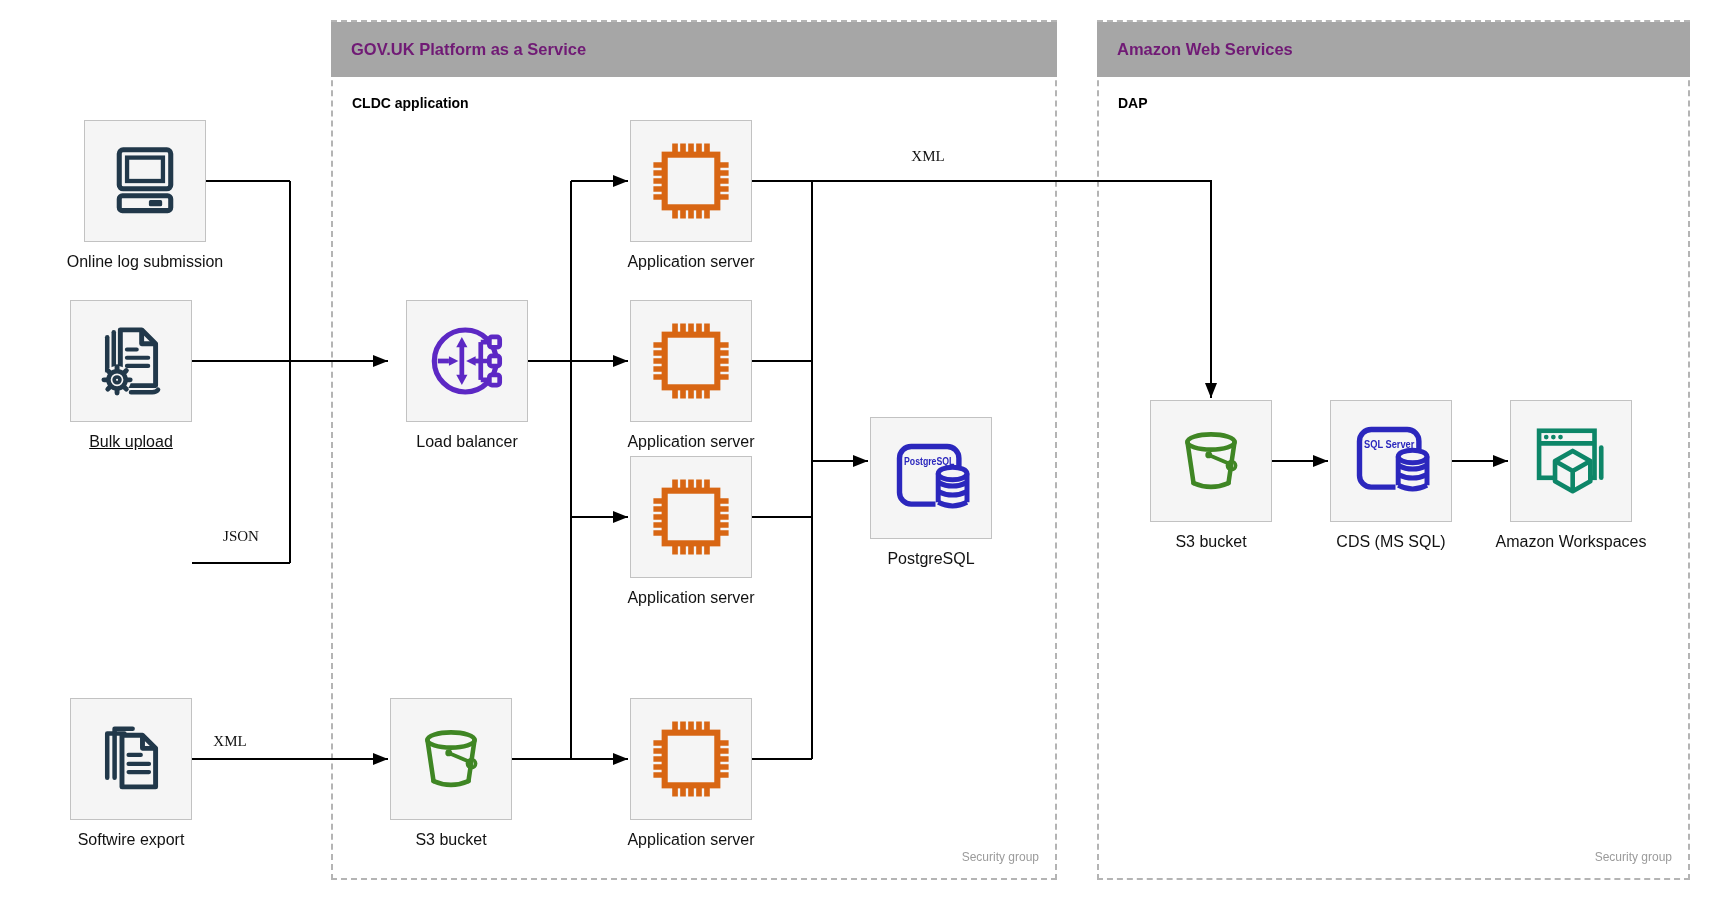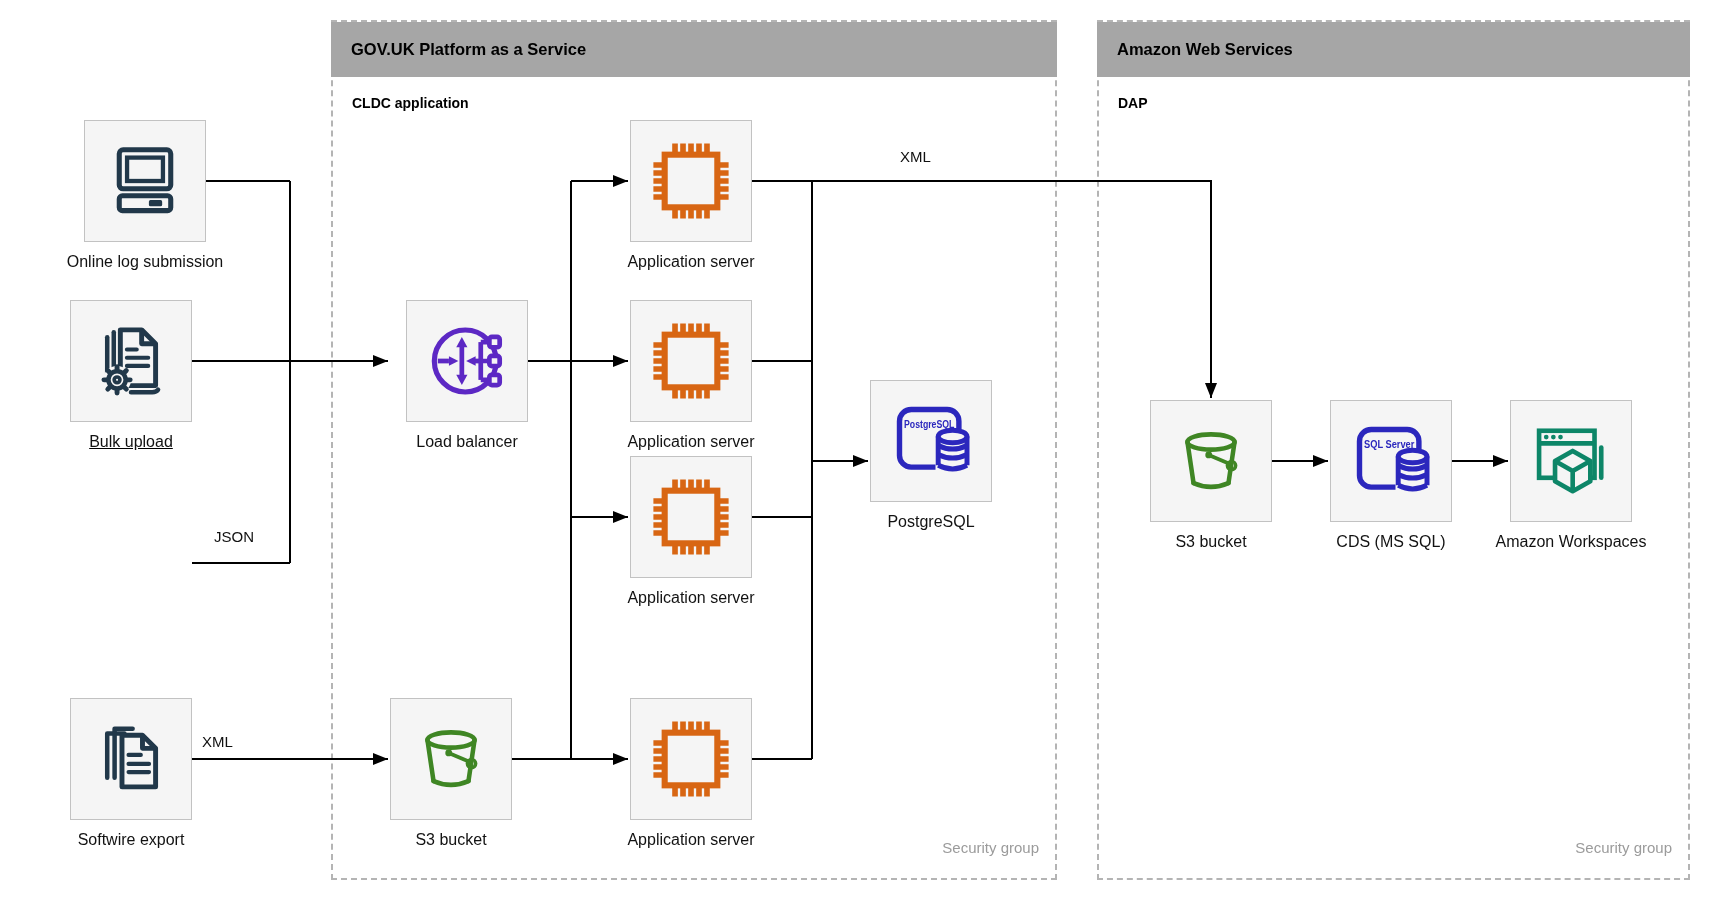--- a/index.html
+++ b/index.html
@@ -6,34 +6,34 @@
     --header-gray:#a6a6a6; --box-fill:#f5f5f5; --box-border:#c2c2c2;
     --navy:#21384a; --orange:#d86613; --purple:#5c28c4; --green:#3f8624;
     --db-blue:#2b27bd; --teal:#0d8668; --wire:#000000; --dash:#b4b4b4;
     --security:#9b9b9b; --caption:#121212;
   }
   html,body{margin:0;padding:0;background:#fff;font-family:"Liberation Sans",sans-serif;}
   .canvas{position:relative;width:1712px;height:902px;background:#fff;overflow:hidden;}
 
   .container{position:absolute;top:20px;height:860px;border:2px dashed var(--dash);z-index:1;box-sizing:border-box;}
   .chead{position:absolute;top:0;left:-2px;right:-2px;height:55px;background:var(--header-gray);
-         color:#000000;font-weight:bold;font-size:16.5px;line-height:55px;padding-left:20px;white-space:nowrap;overflow:hidden;}
+         color:#701a75;font-weight:bold;font-size:16.5px;line-height:55px;padding-left:20px;white-space:nowrap;overflow:hidden;}
   .sublabel{position:absolute;top:73px;left:19px;font-weight:bold;font-size:14px;color:#000;white-space:nowrap;}
-  .security{position:absolute;right:16px;bottom:22px;font-size:15px;color:var(--security);white-space:nowrap;}
+  .security{position:absolute;right:16px;bottom:14px;font-size:12px;color:var(--security);white-space:nowrap;}
 
   .wires{position:absolute;left:0;top:0;z-index:2;}
   .w{stroke:var(--wire);stroke-width:2;fill:none;}
 
   .node{position:absolute;width:122px;z-index:3;}
   .box{width:122px;height:122px;background:var(--box-fill);border:1.5px solid var(--box-border);
        box-sizing:border-box;display:flex;align-items:center;justify-content:center;}
   .caption{position:relative;left:50%;transform:translateX(-50%);width:max-content;margin-top:11px;
            text-align:center;font-size:16px;color:var(--caption);white-space:nowrap;}
 
-  .elabel{position:absolute;z-index:4;font-size:15px;color:#111;white-space:nowrap;}
+  .elabel{position:absolute;z-index:4;font-size:15px;color:#111;text-align:center;white-space:nowrap;font-family:Liberation Serif, serif;}
 
   .icon{display:block;}
   .c-navy{stroke:var(--navy);color:var(--navy);}
   .c-orange{stroke:var(--orange);color:var(--orange);}
   .c-purple{stroke:var(--purple);color:var(--purple);}
   .c-green{stroke:var(--green);color:var(--green);}
   .c-blue{stroke:var(--db-blue);color:var(--db-blue);}
   .c-teal{stroke:var(--teal);color:var(--teal);}
   .dbtext{fill:var(--db-blue);stroke:none;font-family:"Liberation Sans",sans-serif;font-size:13px;font-weight:bold;}
 </style>
@@ -238,21 +238,21 @@
 
   <div class="node" style="left:630px;top:698px;">
     <div class="box">
       <svg class="icon c-orange" width="94" height="94" viewBox="0 0 100 100">
           <use href="#sym-chip"></use>
         </svg>
     </div>
     <div class="caption">Application server</div>
   </div>
 
-  <div class="node" style="left:870px;top:380px;">
+  <div class="node" style="left:870px;top:417px;">
     <div class="box">
       <svg class="icon c-blue" width="90" height="90" viewBox="0 0 100 100">
         <use href="#sym-db"></use>
         <text class="dbtext" x="48" y="35" text-anchor="middle" textLength="56" lengthAdjust="spacingAndGlyphs">PostgreSQL</text>
       </svg>
     </div>
     <div class="caption">PostgreSQL</div>
   </div>
 
   <div class="node" style="left:1150px;top:400px;">

